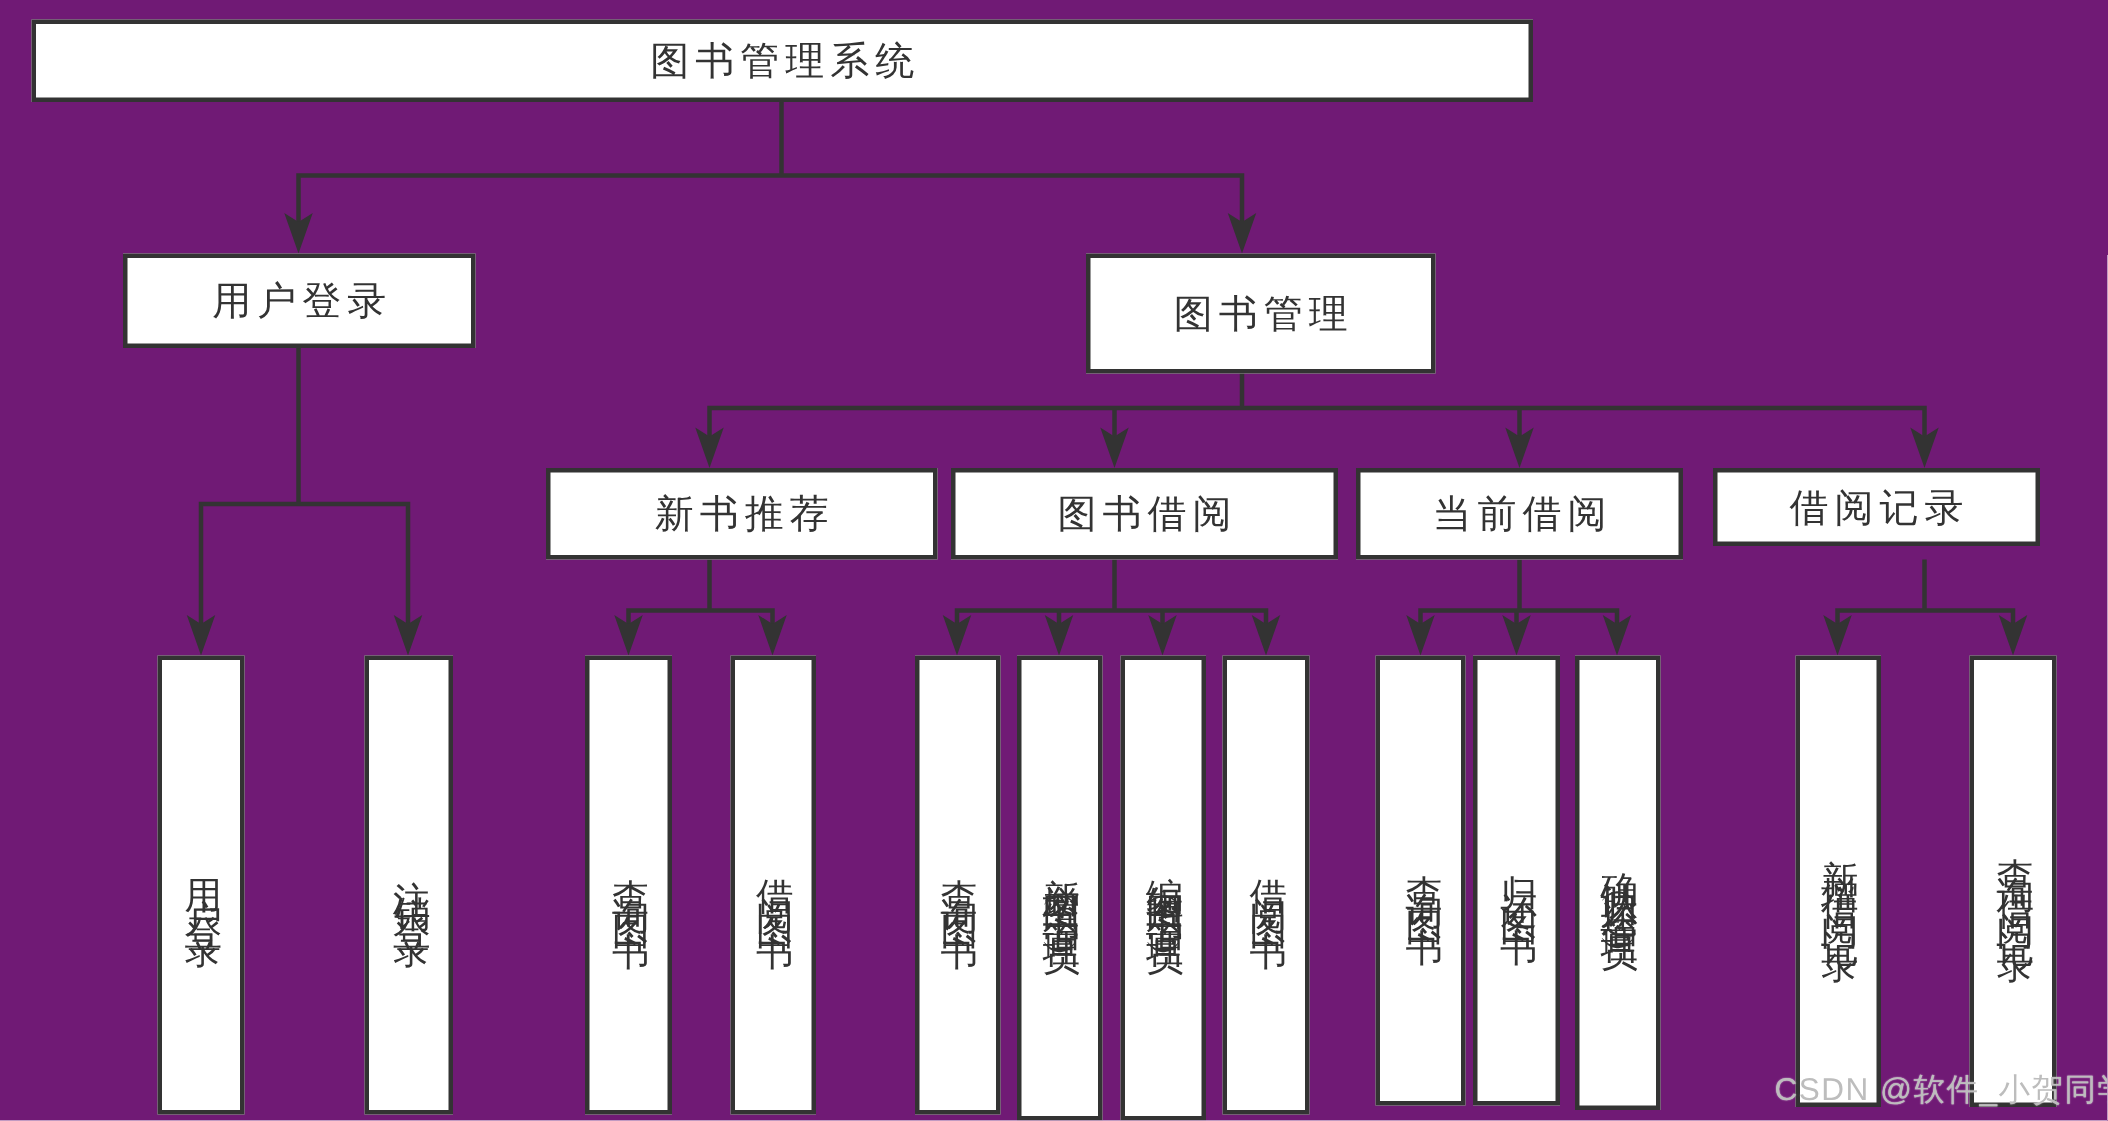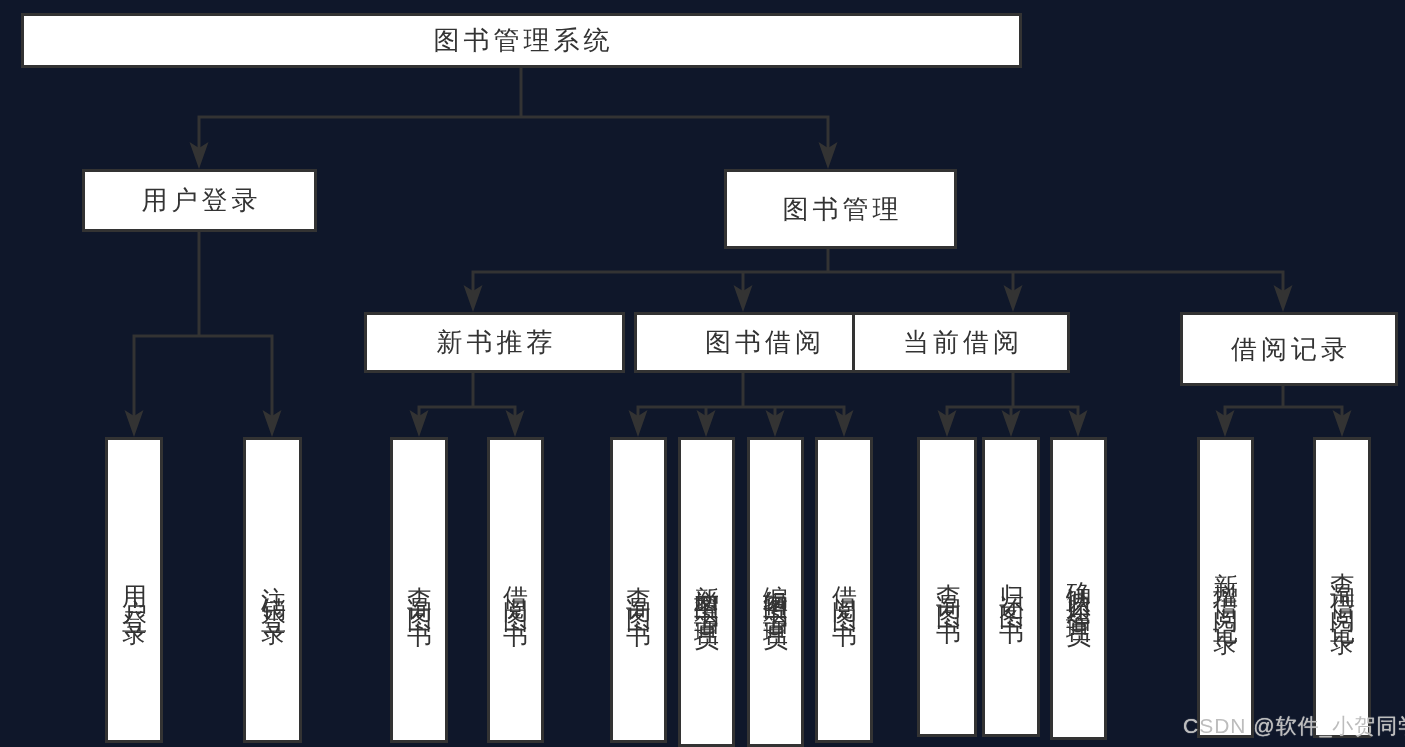--- a/index.html
+++ b/index.html
@@ -1,18 +1,18 @@
 <!DOCTYPE html>
 <html><head>
 <meta charset="utf-8">
 <style>
   html,body { margin:0; padding:0; background:#ffffff; }
   .canvas {
     position:relative; width:1405px; height:747px; overflow:hidden;
-    background:#0f172a;
+    background:#701a75;
     font-family:"Liberation Sans","DejaVu Sans",sans-serif;
   }
   .wires { position:absolute; left:0; top:0; z-index:1; }
   .wires path { stroke:#333333; stroke-width:3; fill:none; }
   .wires polygon { fill:#333333; stroke:none; }
   .box {
     position:absolute; box-sizing:border-box;
     border:3px solid #333333; background:#ffffff; color:#333333;
     z-index:2;
   }
@@ -73,22 +73,22 @@
     <polygon points="1342,437 1332.5,410 1342,416 1351.5,410"></polygon>
   </svg>
 
   <div class="box h" style="left:21px;top:13px;width:1001px;height:55px">图书管理系统</div>
 
   <div class="box h" style="left:82px;top:169px;width:235px;height:63px">用户登录</div>
   <div class="box h" style="left:724px;top:169px;width:233px;height:80px">图书管理</div>
 
   <div class="box h" style="left:364px;top:312px;width:261px;height:61px">新书推荐</div>
   <div class="box h" style="left:634px;top:312px;width:258px;height:61px">图书借阅</div>
-  <div class="box h" style="left:852px;top:312px;width:218px;height:61px">当前借阅</div>
-  <div class="box h" style="left:1180px;top:312px;width:218px;height:74px">借阅记录</div>
+  <div class="box h" style="left:904px;top:312px;width:218px;height:61px">当前借阅</div>
+  <div class="box h" style="left:1142px;top:312px;width:218px;height:52px">借阅记录</div>
 
   <div class="box v" style="left:105px;top:437px;width:58px;height:306px">用户登录</div>
   <div class="box v" style="left:243px;top:437px;width:59px;height:306px">注销登录</div>
 
   <div class="box v" style="left:390px;top:437px;width:58px;height:306px">查询图书</div>
   <div class="box v" style="left:487px;top:437px;width:57px;height:306px">借阅图书</div>
 
   <div class="box v" style="left:610px;top:437px;width:57px;height:306px">查询图书</div>
   <div class="box v admin" style="left:678px;top:437px;width:57px;height:310px">新增图书（管理员）</div>
   <div class="box v admin" style="left:747px;top:437px;width:57px;height:310px">编辑图书（管理员）</div>

